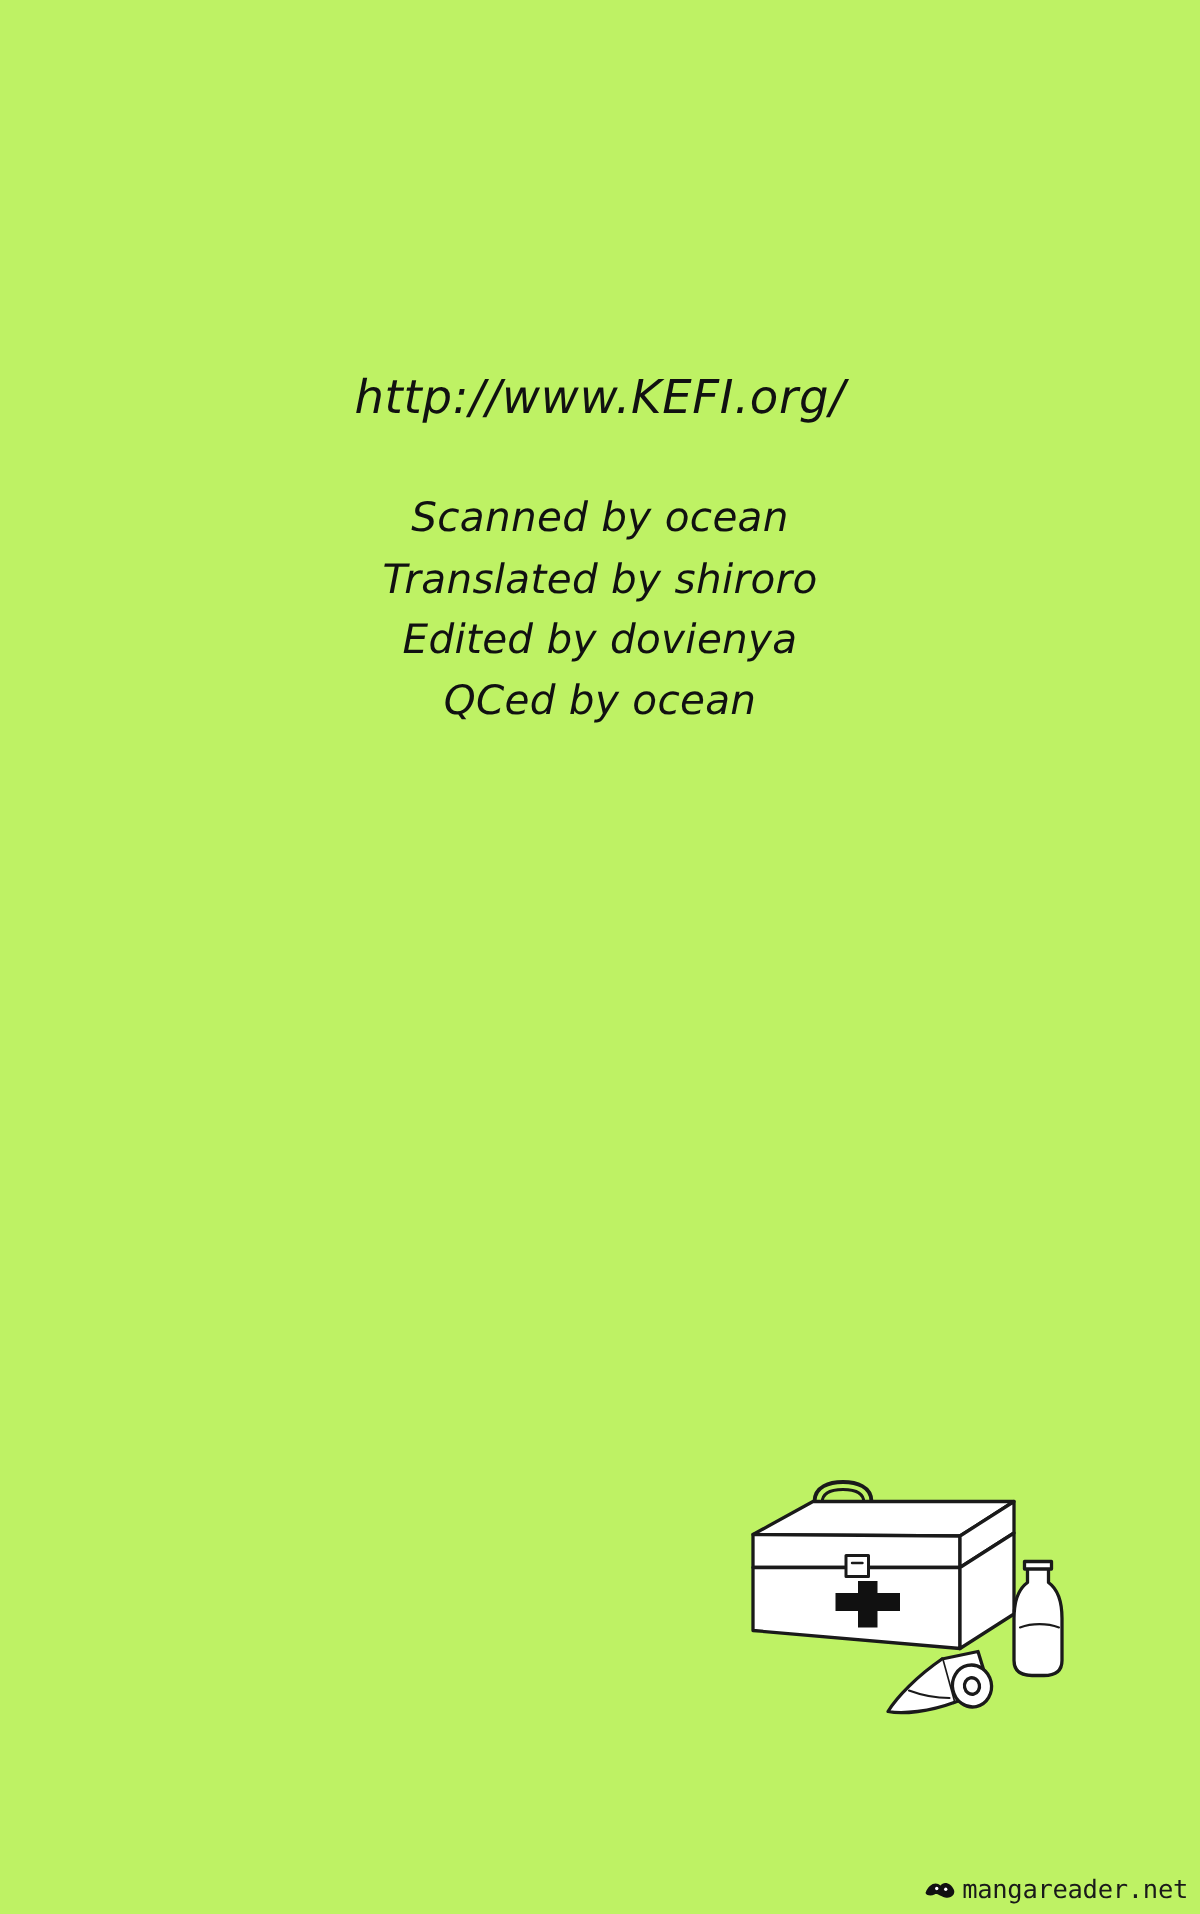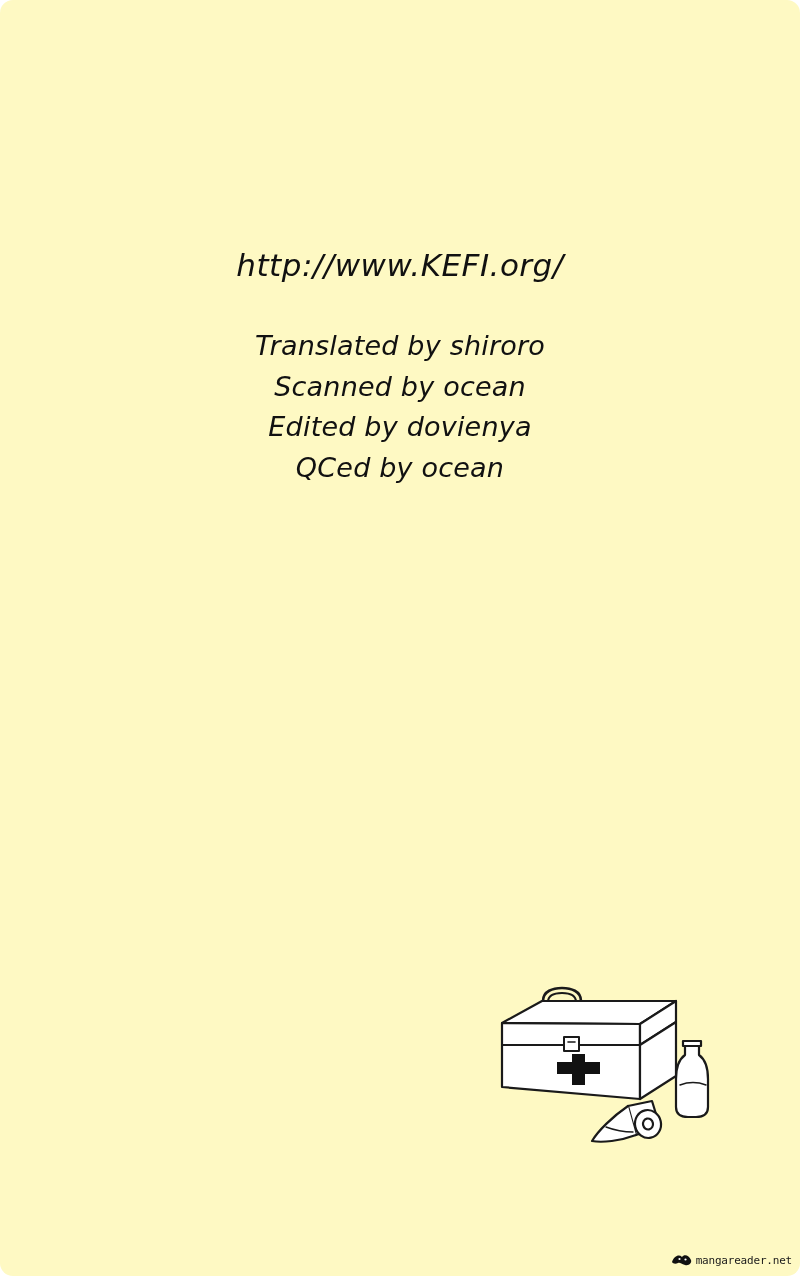--- a/index.html
+++ b/index.html
@@ -12,22 +12,21 @@
     height: 1276px;
     position: relative;
     overflow: hidden;
     font-family: "DejaVu Sans", sans-serif;
     color: #000000;
   }
 
   .page {
     position: absolute;
     inset: 0;
-    background: #fef9c3;
-    border-radius: 13px;
+    background: #bef264;
   }
 
   
   .credits {
     position: absolute;
     top: 248px;
     left: 0;
     width: 800px;
     text-align: center;
   }
@@ -69,35 +68,35 @@
     display: flex;
     align-items: center;
     gap: 3px;
     height: 18px;
   }
   .watermark .wm-logo {
     display: block;
   }
   .watermark .wm-text {
     font-family: "DejaVu Sans Mono", monospace;
-    font-size: 11px;
+    font-size: 17px;
     color: #1a1a1a;
     letter-spacing: -0.2px;
   }
 </style>
 </head>
 <body>
 
 <div class="page">
 
   <div class="credits">
     <div class="site-url">http://www.KEFI.org/</div>
 
+    <div class="credit-line">Scanned by ocean</div>
     <div class="credit-line">Translated by shiroro</div>
-    <div class="credit-line">Scanned by ocean</div>
     <div class="credit-line">Edited by dovienya</div>
     <div class="credit-line">QCed by ocean</div>
   </div>
 
   <div class="illustration">
     <svg width="250" height="190" viewBox="0 0 250 190" fill="none" xmlns="http://www.w3.org/2000/svg">
       <g stroke="#1a1a1a" stroke-width="2.2" stroke-linejoin="round" stroke-linecap="round" fill="#ffffff">
 
         <path d="M63 26 C63 16, 73 13, 82 13 C91 13, 101 16, 101 26" fill="none" stroke-width="2.6"></path>
         <path d="M68 27 C68 20, 75 18, 82 18 C89 18, 96 20, 96 27" fill="none" stroke-width="2"></path>

